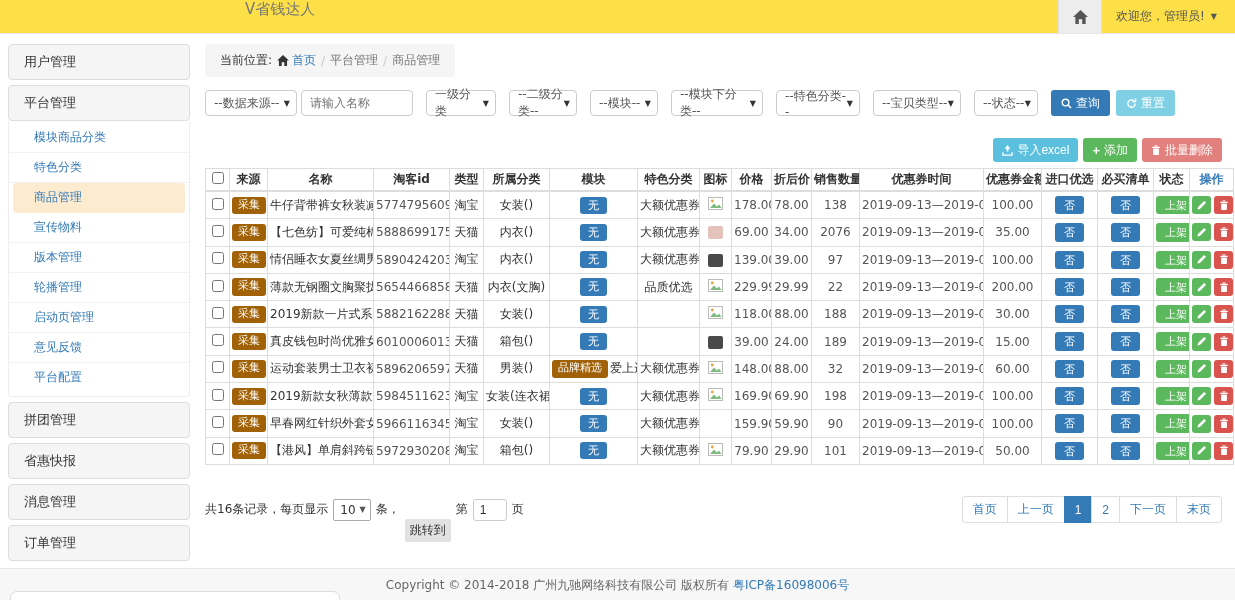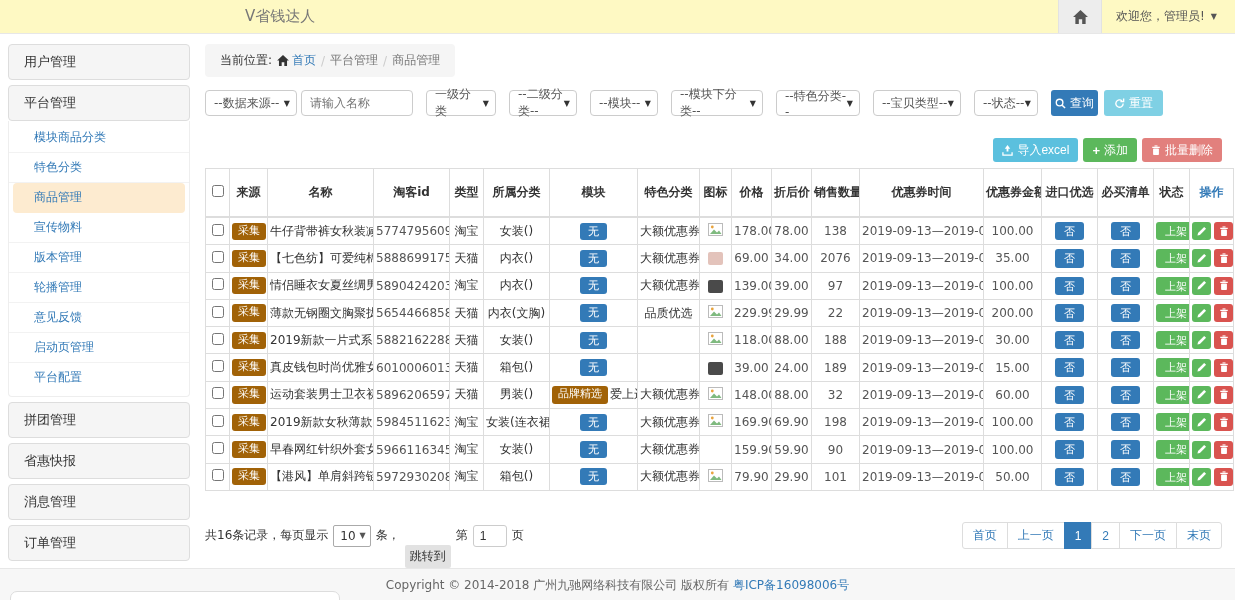--- a/index.html
+++ b/index.html
@@ -1,20 +1,20 @@
 <!DOCTYPE html>
 <html><head>
 <meta charset="utf-8">
 <style>
   * { box-sizing: border-box; margin: 0; padding: 0; }
   body { font-family: "DejaVu Sans", "Liberation Sans", sans-serif; background:#fff; }
   #app { position:relative; width:1235px; height:600px; overflow:hidden; background:#fff; }
 
   
-  .topbar { height:34px; background:#fef9c3; border-bottom:1px solid #e7e7e7; display:flex; align-items:center; }
+  .topbar { height:34px; background:#fde047; border-bottom:1px solid #e7e7e7; display:flex; }
   .brand { margin-left:245px; font-size:15px; color:#777; }
   .topbar-right { margin-left:auto; display:flex; align-items:center; height:100%; }
   .home-tile { width:44px; height:100%; background:#ededed; border-left:1px solid #e2e2e2; border-right:1px solid #e2e2e2; display:flex; align-items:center; justify-content:center; cursor:pointer; }
   .welcome { font-size:12px; color:#555; padding:0 18px 0 14px; cursor:pointer; display:flex; align-items:center; gap:6px; }
   .caret-down { font-size:8px; color:#555; }
 
   
   .layout { display:flex; align-items:flex-start; padding:10px 13px 0 8px; }
 
   
@@ -34,31 +34,31 @@
   .crumb-item { color:#777; }
 
   .filter-bar { display:flex; align-items:center; margin-top:13px; }
   .f-sel { height:26px; border:1px solid #ccc; border-radius:4px; background:#fff; font-size:12px; color:#555;
            display:flex; align-items:center; justify-content:space-between; padding:0 6px 0 8px; cursor:pointer; flex:none; margin-left:4px; }
   .f-sel:first-child { margin-left:0; }
   .f-sel.gap-l { margin-left:13px; }
   .f-sel .caret-down { color:#333; }
   .f-input { height:26px; border:1px solid #ccc; border-radius:4px; font-size:12px; padding:0 8px; color:#333; margin-left:4px; flex:none; }
   .btn { border:none; border-radius:3px; color:#fff; font-size:12px; cursor:pointer; display:inline-flex; align-items:center; gap:4px; }
-  .btn-search { background:#337ab7; height:26px; padding:0 4px; margin-left:13px; }
+  .btn-search { background:#337ab7; height:26px; padding:0 10px; margin-left:13px; }
   .btn-reset  { background:#7fd0e4; height:26px; padding:0 10px; margin-left:6px; }
 
   .action-bar { display:flex; justify-content:flex-end; gap:5px; margin-top:22px; }
   .btn-import { background:#5bc0de; height:24px; padding:0 9px; }
   .btn-add    { background:#5cb85c; height:24px; padding:0 9px; }
   .btn-batch  { background:#e2807d; height:24px; padding:0 9px; }
 
   
   table.grid { border-collapse:collapse; table-layout:fixed; width:100%; margin-top:6px; font-size:12px; }
-  .grid th { border:1px solid #ddd; border-bottom:2px solid #ddd; padding:15px 2px; font-size:12px; color:#333; font-weight:bold; text-align:center; white-space:nowrap; overflow:hidden; }
+  .grid th { border:1px solid #ddd; border-bottom:2px solid #ddd; padding:2px 2px; font-size:12px; color:#333; font-weight:bold; text-align:center; white-space:nowrap; overflow:hidden; }
   .grid td { border:1px solid #ddd; padding:4px 2px; color:#333; text-align:center; white-space:nowrap; overflow:hidden; height:27px; }
   .grid td.num { color:#555; }
   .badge { display:inline-block; border-radius:3px; color:#fff; font-size:11px; padding:2px 6px; line-height:1.2; }
   .badge.orange { background:#a16207;font-family:Liberation Mono, monospace; }
   .badge.blue { background:#337ab7; padding:2px 8px; }
   .mini-btn { display:inline-block; border-radius:3px; color:#fff; font-size:11px; padding:2px 9px; line-height:1.3; cursor:pointer; border:none; }
   .mini-btn.blue { background:#337ab7; }
   .mini-btn.green { background:#5cb85c; }
   .sq-btn { display:inline-flex; align-items:center; justify-content:center; width:19px; height:18px; border-radius:3px; border:none; cursor:pointer; vertical-align:middle; }
   .sq-btn.green { background:#5cb85c; }
@@ -117,22 +117,22 @@
           <div class="side-head">用户管理</div>
         </div>
       <div class="side-head">平台管理</div>
       <div class="side-panel" id="platform-submenu">
           <div class="side-sub">模块商品分类</div>
           <div class="side-sub">特色分类</div>
           <div class="side-sub active">商品管理</div>
           <div class="side-sub">宣传物料</div>
           <div class="side-sub">版本管理</div>
           <div class="side-sub">轮播管理</div>
+          <div class="side-sub">启动页管理</div>
           <div class="side-sub">意见反馈</div>
-          <div class="side-sub">启动页管理</div>
           <div class="side-sub">平台配置</div>
         </div>
       <div id="side-after">
           <div class="side-head">拼团管理</div>
           <div class="side-head">省惠快报</div>
           <div class="side-head">消息管理</div>
           <div class="side-head">订单管理</div>
         </div>
     </div>
 

